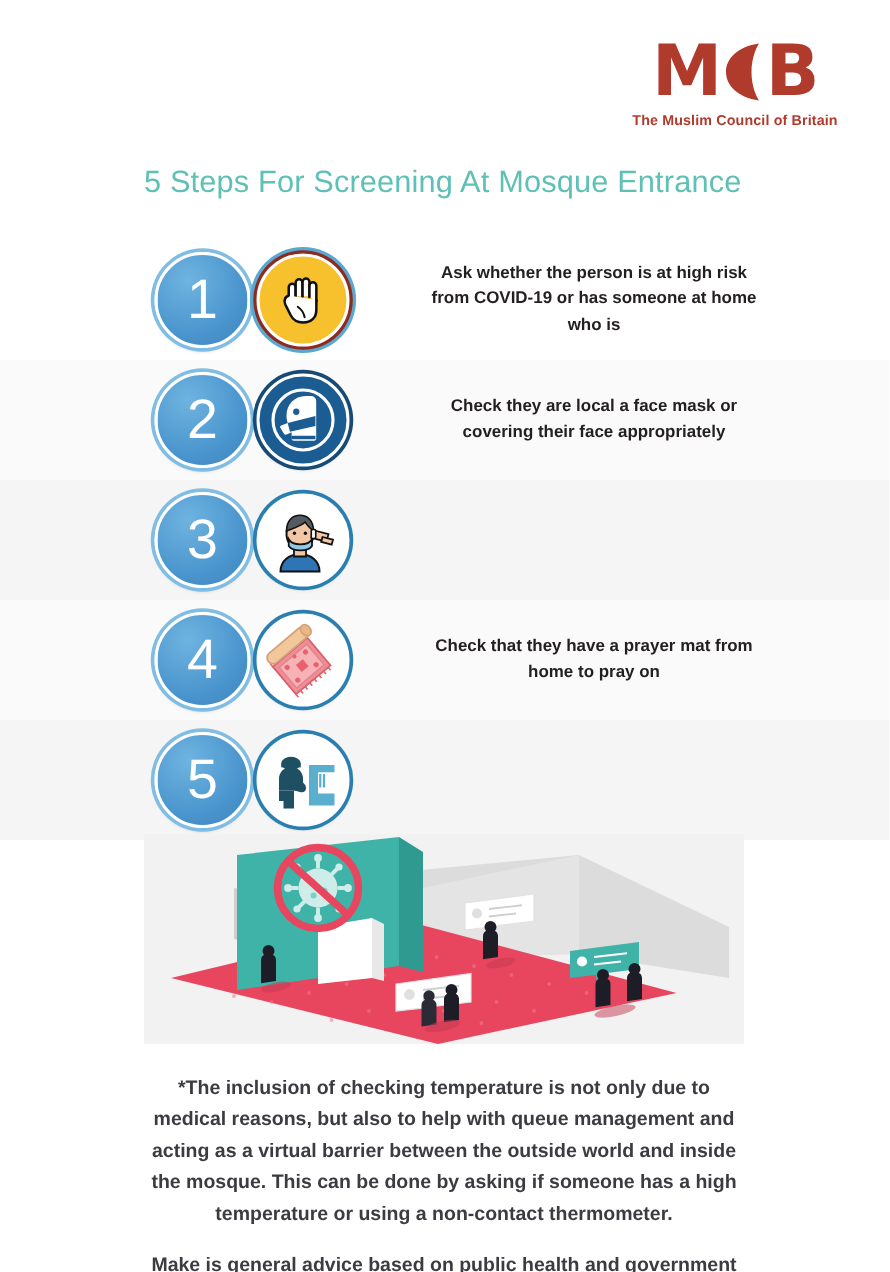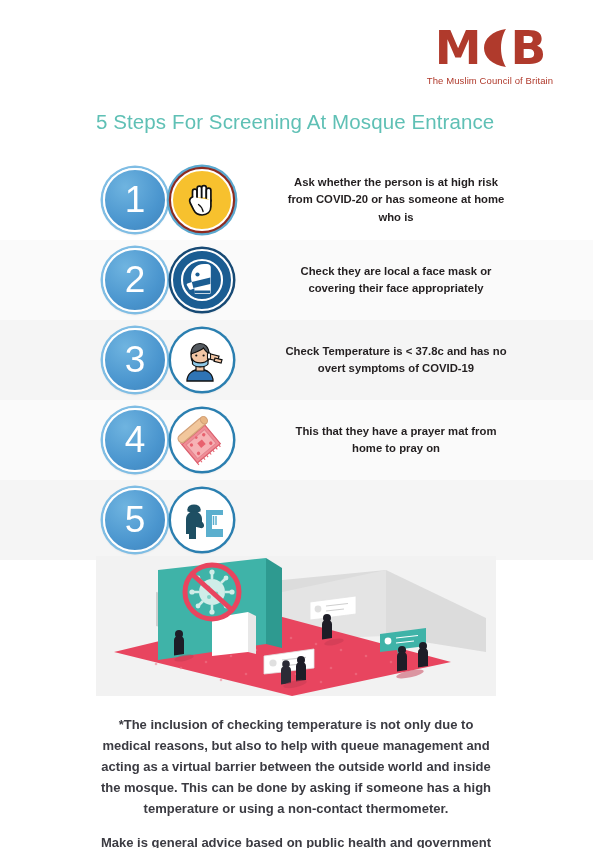--- a/index.html
+++ b/index.html
@@ -17,21 +17,21 @@
   .logo-letter {
     font-family:"DejaVu Sans", sans-serif;
     font-weight:bold; font-size:47px; line-height:44px;
     color:#B03A2C; letter-spacing:-1px;
   }
   .logo-crescent { position:relative; width:30px; height:44px; }
   .logo-crescent svg { display:block; }
   .logo-tagline {
     margin-top:5px;
     font-family:"Liberation Sans", sans-serif;
-    font-weight:normal; font-size:9.5px; color:#B03A2C; letter-spacing:.1px;
+    font-weight:bold; font-size:9.5px; color:#B03A2C; letter-spacing:.1px;
   }
 
   
   .title {
     position:absolute; left:96px; top:110px;
     font-size:20.5px; font-weight:normal;
     color:#5FC0B5; letter-spacing:.1px;
     white-space:nowrap;
     text-align:center;
   }
@@ -128,21 +128,21 @@
           <g stroke="#111" stroke-width="1.7" fill="#fff" stroke-linejoin="round" stroke-linecap="round">
             <path d="M13.5 21 L13.5 14.5 a2.3 2.3 0 0 1 4.6 0 L18.1 21"></path>
             <path d="M18.1 20.5 L18.1 11.5 a2.3 2.3 0 0 1 4.6 0 L22.7 20.5"></path>
             <path d="M22.7 20.5 L22.7 11 a2.3 2.3 0 0 1 4.6 0 L27.3 20.5"></path>
             <path d="M27.3 21 L27.3 13.5 a2.3 2.3 0 0 1 4.6 0 L31.9 24"></path>
             <path d="M13.5 20 c-2.6 1.1 -3.4 3.4 -2.3 6 l3.6 7.2 c1.8 3.6 4.4 4.8 8.3 4.8 c5.2 0 8.8 -3.2 8.8 -8.4 L31.9 23"></path>
           </g>
           <path d="M19.5 27.5 c2.6 1.8 4 4 4.6 7" stroke="#111" stroke-width="1.3" fill="none" stroke-linecap="round"></path>
         </svg>
       </div>
-      <div class="step-text">Ask whether the person is at high risk from COVID-20 or has someone at home who is</div>
+      <div class="step-text">Ask whether the person is at high risk from COVID-19 or has someone at home who is</div>
     </div>
 
     <div class="step-row shaded2">
       <div class="num-circle">
         <span>2</span>
       </div>
       <div class="icon-circle navy">
         <svg width="50" height="50" viewBox="0 0 50 50">
           <circle cx="25" cy="25" r="20" fill="none" stroke="#ffffff" stroke-width="2.1"></circle>
           <path d="M27 9 c-8 0 -13 6 -13 13 c0 2 .3 3.6 .8 5 l-4.3 1.6 c-.8 .3 -1 .9 -.6 1.6 l2.4 4 c.4 .7 1 .8 1.7 .5 l3.4 -1.5 l0 4.2 c0 .9 .5 1.4 1.4 1.4 l13.6 0 c.9 0 1.4 -.5 1.4 -1.4 l0 -24.9 c0 -2.2 -1.6 -3.5 -3.8 -3.5 z" fill="#ffffff"></path>
@@ -173,21 +173,20 @@
           <circle cx="21.3" cy="22.5" r="1.1" fill="#111"></circle>
           <circle cx="28.6" cy="22.5" r="1.1" fill="#111"></circle>
 
           <path d="M17.5 26.5 c2.5 4.5 13 4.5 15.5 0 l0 4.5 c-2.5 3.8 -13 3.8 -15.5 0 z" fill="#8FC9E8" stroke="#111" stroke-width="1.2"></path>
 
           <path d="M34 20.5 l10 2.6 l-1.4 5 l-10 -2.6 z" fill="#F3C6A5" stroke="#111" stroke-width="1.2"></path>
           <path d="M40 25 l7 1.8 l-.9 3.3 l-7 -1.8 z" fill="#F3C6A5" stroke="#111" stroke-width="1.2"></path>
           <rect x="32.5" y="20" width="3" height="6" rx="1" fill="#fff" stroke="#111" stroke-width="1.1"></rect>
         </svg>
       </div>
-      <div class="step-text">Check Temperature is &lt; 37.8c and has no overt symptoms of COVID-19</div>
     </div>
 
     <div class="step-row shaded2">
       <div class="num-circle">
         <span>4</span>
       </div>
       <div class="icon-circle">
         <svg width="52" height="52" viewBox="0 0 52 52">
           <g transform="rotate(-40 26 28)">
             <rect x="9" y="17" width="30" height="24" fill="#F18D96" stroke="#D9606F" stroke-width="1.2"></rect>
@@ -201,21 +200,21 @@
             <g stroke="#E8616E" stroke-width="1.1">
               <path d="M9 41 l0 2.5 M13 41 l0 2.5 M17 41 l0 2.5 M21 41 l0 2.5 M25 41 l0 2.5 M29 41 l0 2.5 M33 41 l0 2.5 M37 41 l0 2.5"></path>
               <path d="M9 17 l0 -2.5 M13 17 l0 -2.5 M17 17 l0 -2.5 M21 17 l0 -2.5"></path>
             </g>
 
             <rect x="9" y="8.5" width="34" height="8" rx="4" fill="#F2C79C" stroke="#D3A279" stroke-width="1.2"></rect>
             <ellipse cx="41.5" cy="12.5" rx="3.2" ry="4" fill="#E9B684" stroke="#D3A279" stroke-width="1.1"></ellipse>
           </g>
         </svg>
       </div>
-      <div class="step-text">This that they have a prayer mat from home to pray on</div>
+      <div class="step-text">Check that they have a prayer mat from home to pray on</div>
     </div>
 
     <div class="step-row shaded">
       <div class="num-circle">
         <span>5</span>
       </div>
       <div class="icon-circle">
         <svg width="54" height="54" viewBox="0 0 54 54">
 
           <path d="M31 17 h17 v5 h-11 l0 18 h-6 z" fill="#5BAFCE"></path>

